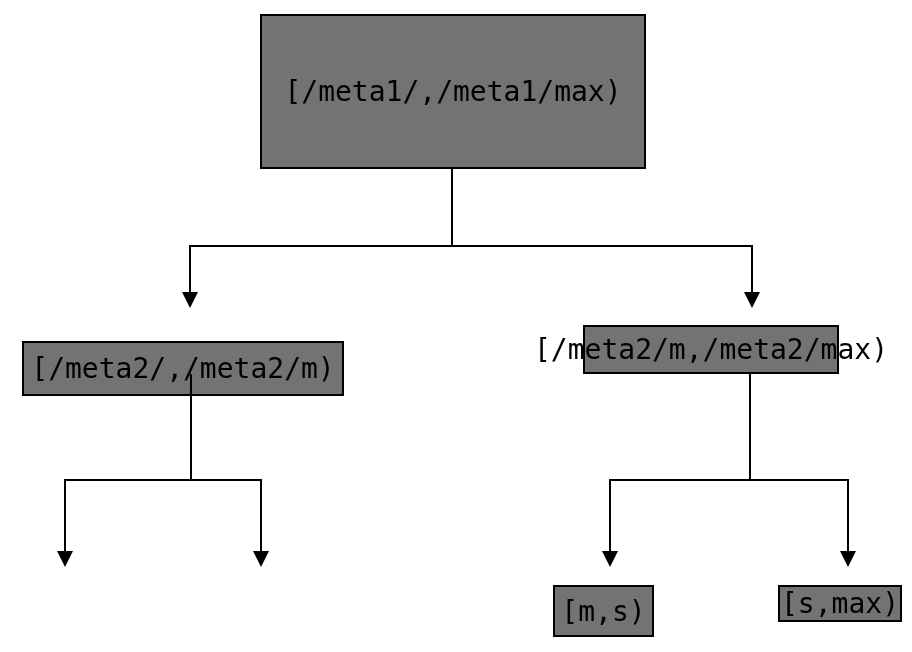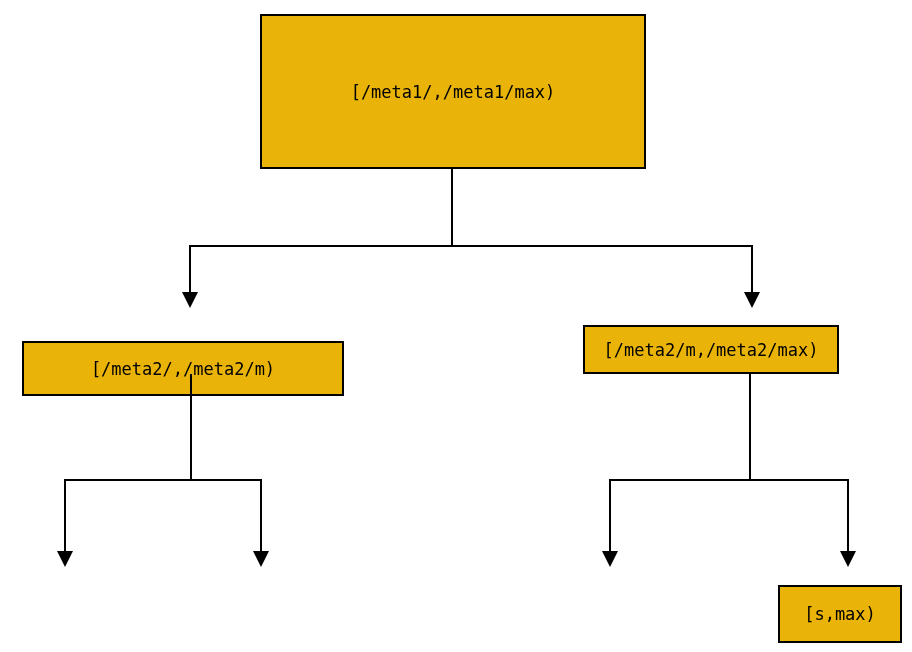--- a/index.html
+++ b/index.html
@@ -12,26 +12,26 @@
     width: 912px;
     height: 652px;
     background: #ffffff;
     overflow: hidden;
     font-family: "DejaVu Sans Mono", "Liberation Mono", monospace;
   }
   .node {
     position: absolute;
     box-sizing: border-box;
     border: 2px solid #000000;
-    background: #eab308;
+    background: #737373;
     color: #000000;
     display: flex;
     align-items: center;
     justify-content: center;
-    font-size: 17px;
+    font-size: 28px;
     white-space: nowrap;
     text-align: center;
   }
   .line {
     position: absolute;
     background: #000000;
   }
   .arrow {
     position: absolute;
     width: 0;
@@ -53,22 +53,25 @@
   <div class="node" style="left:22px; top:341px; width:322px; height:55px;">
     <span>[/meta2/,/meta2/m)</span>
   </div>
 
   <div class="node" style="left:583px; top:325px; width:256px; height:49px;">
     <span>[/meta2/m,/meta2/max)</span>
   </div>
 
 
 
+  <div class="node" style="left:553px; top:585px; width:101px; height:52px;">
+    <span>[m,s)</span>
+  </div>
 
-  <div class="node" style="left:778px; top:585px; width:124px; height:58px;">
+  <div class="node" style="left:778px; top:585px; width:124px; height:37px;">
     <span>[s,max)</span>
   </div>
 
   <div class="line" style="left:451px; top:169px; width:2px; height:77px;"></div>
   <div class="line" style="left:189px; top:245px; width:564px; height:2px;"></div>
   <div class="line" style="left:189px; top:245px; width:2px; height:48px;"></div>
   <div class="arrow" style="left:182px; top:292px;"></div>
   <div class="line" style="left:751px; top:245px; width:2px; height:48px;"></div>
   <div class="arrow" style="left:744px; top:292px;"></div>
 

